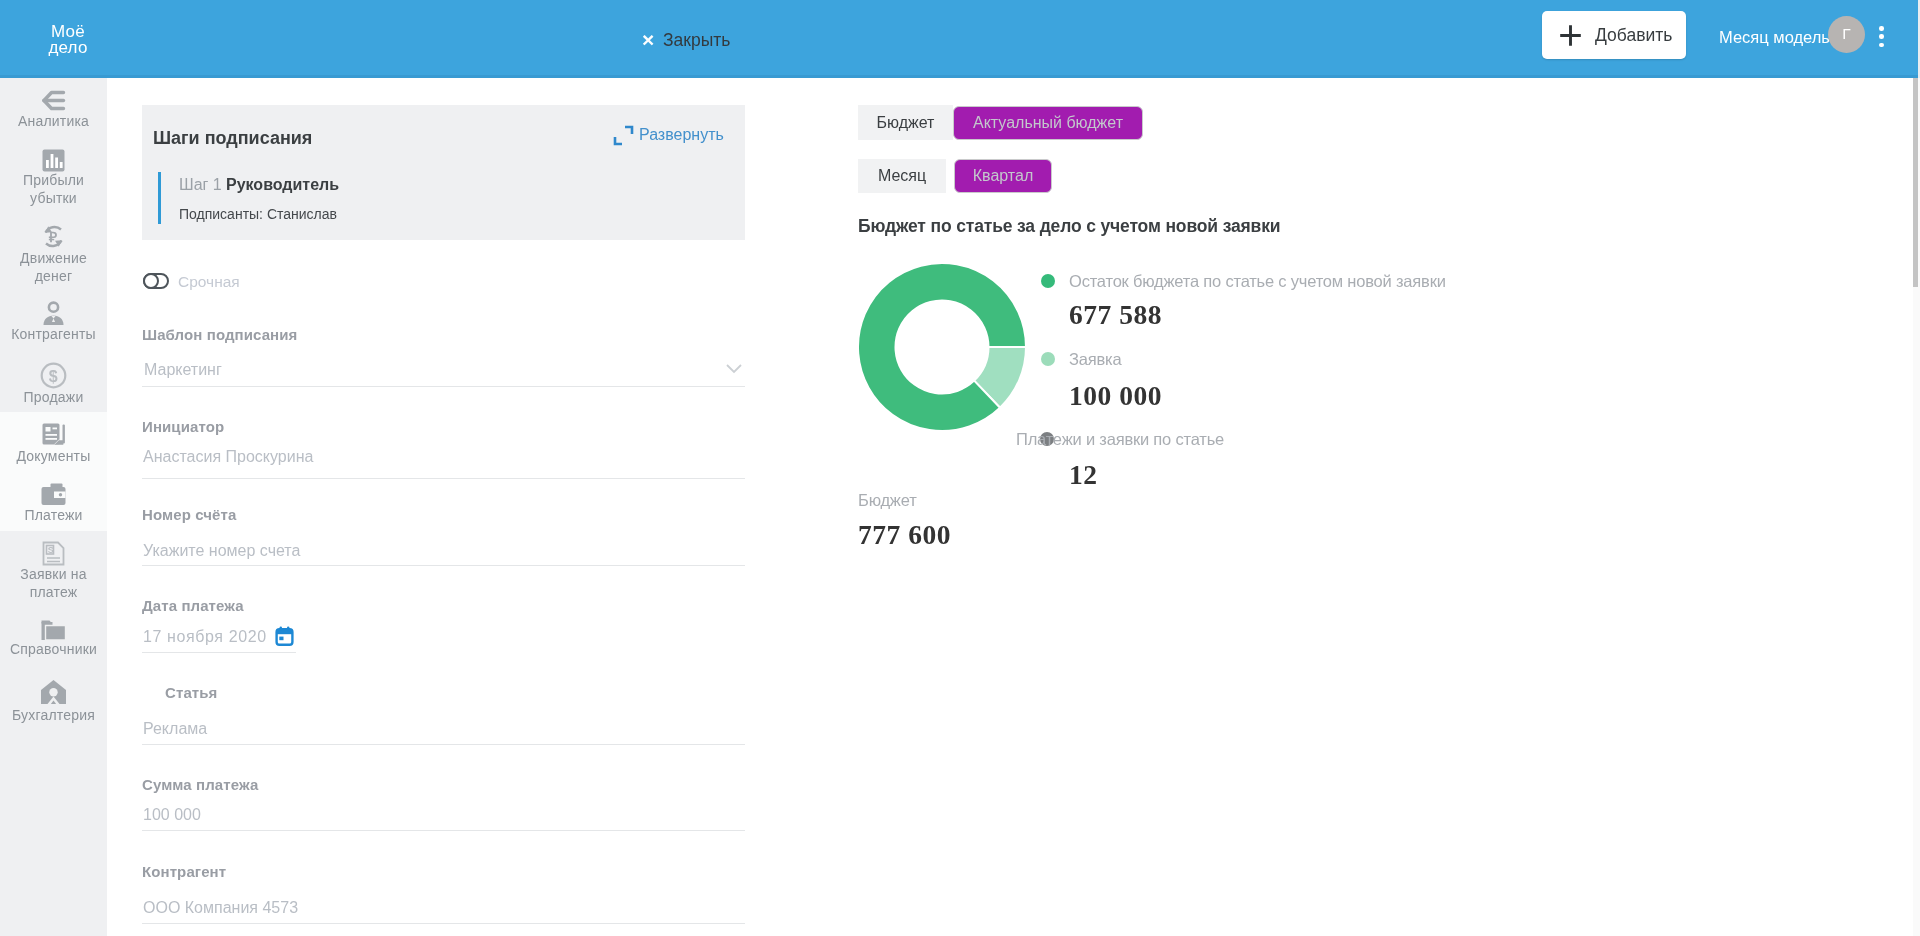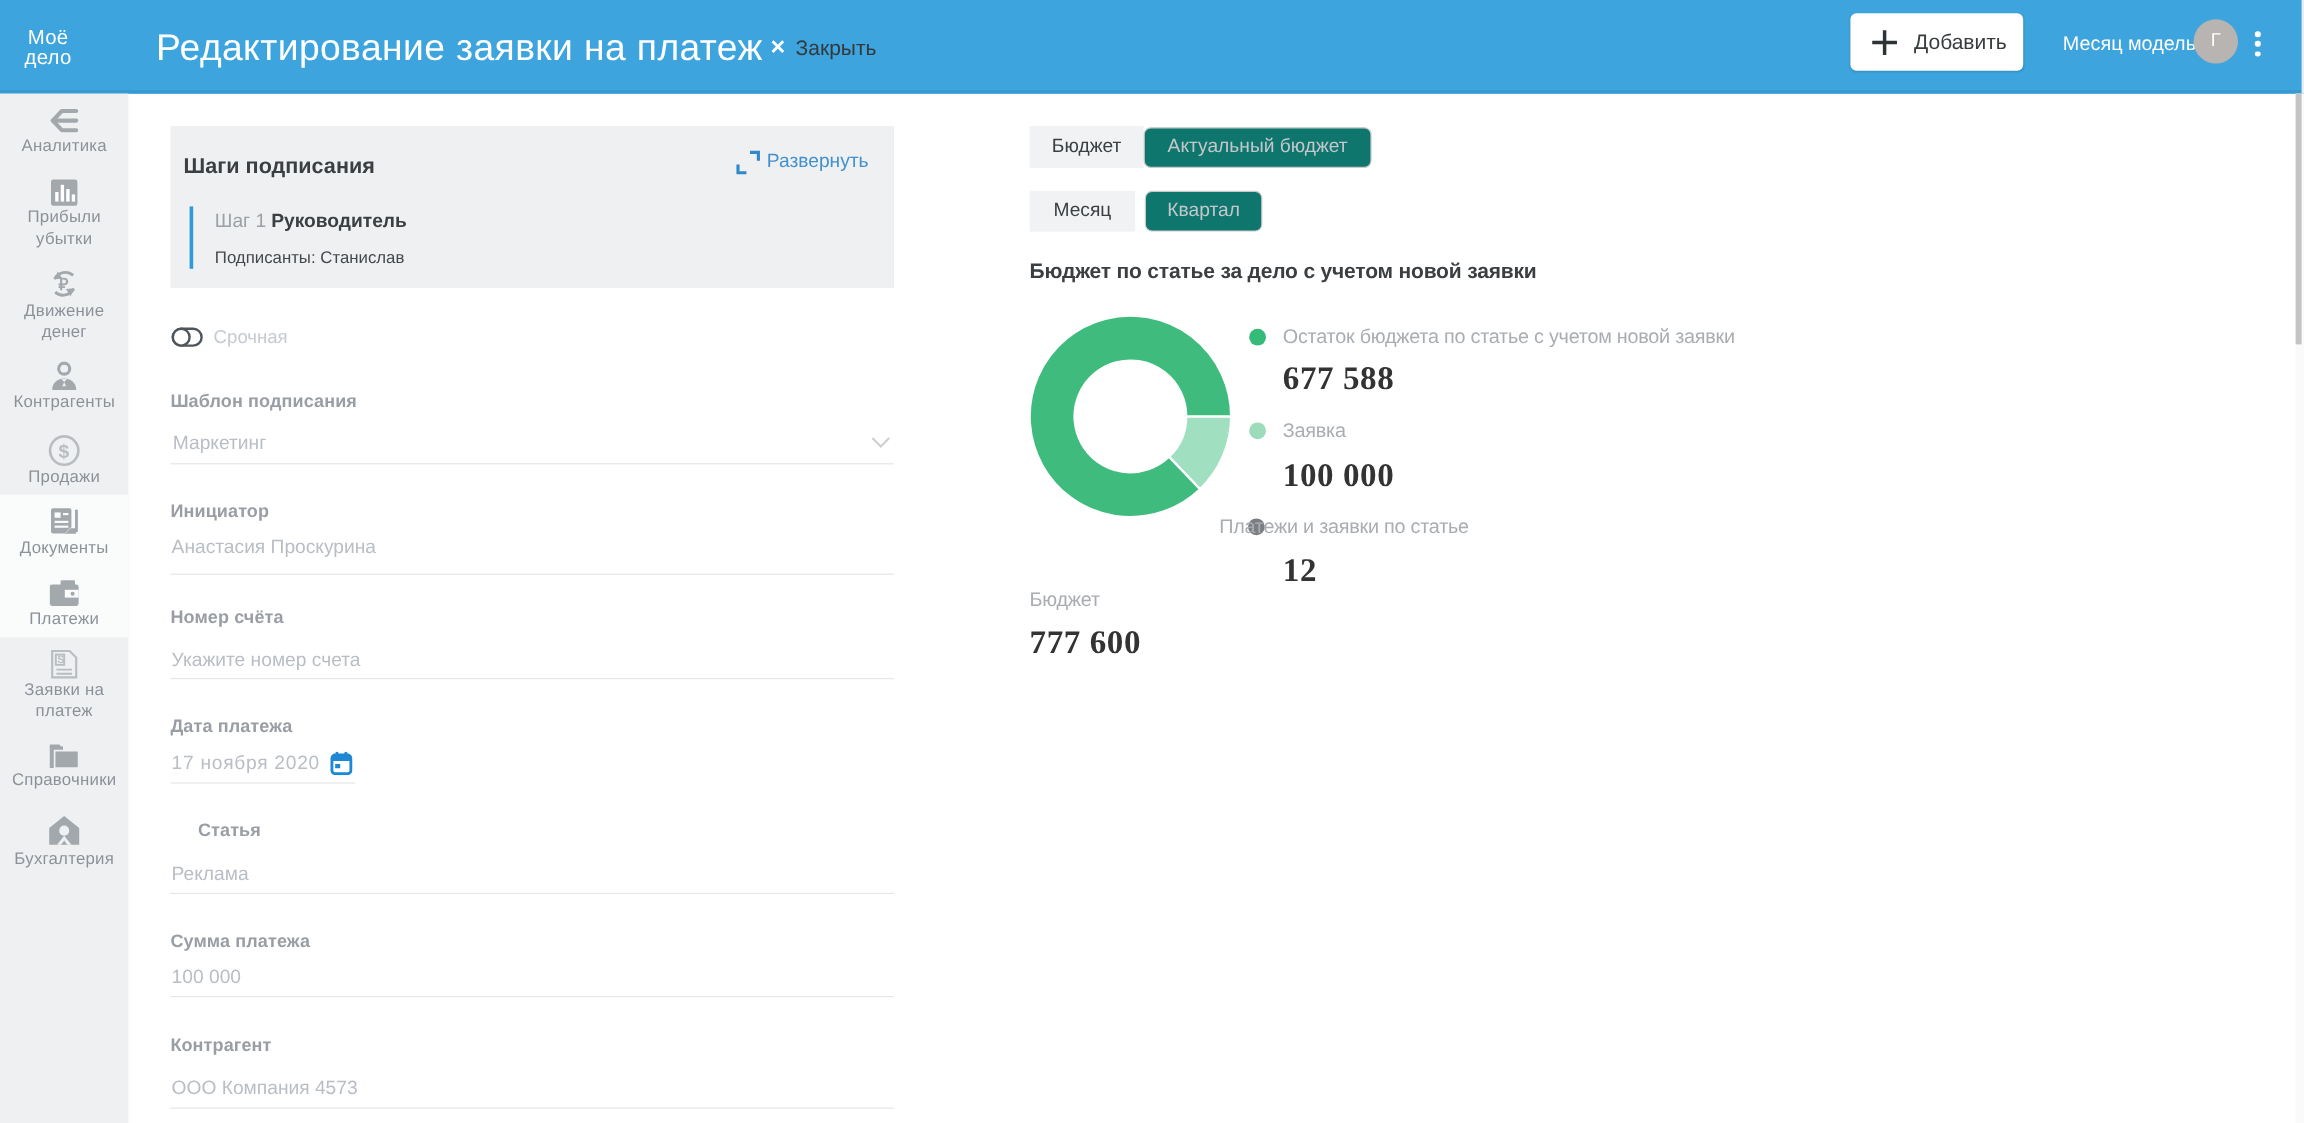--- a/index.html
+++ b/index.html
@@ -3,21 +3,21 @@
 <meta charset="utf-8">
 <style>
   * { margin:0; padding:0; box-sizing:border-box; }
   html,body { width:1920px; height:936px; overflow:hidden; }
   body { font-family:"Liberation Sans", sans-serif; background:#fff; }
   #page { position:relative; width:1920px; height:936px; overflow:hidden; background:#fff; }
   .abs { position:absolute; }
 
   
   #header { position:absolute; left:0; top:0; width:1920px; height:78px; background:#3da4dd; border-bottom:3px solid #389ad2; }
-  #logo { position:absolute; left:18px; top:24px; width:44px; color:#fff; font-size:17px; line-height:16px; text-align:center; letter-spacing:0.2px; }
+  #logo { position:absolute; left:46px; top:24px; width:44px; color:#fff; font-size:17px; line-height:16px; text-align:center; letter-spacing:0.2px; }
   #h1 { position:absolute; left:130px; top:22px; color:#fff; font-size:31px; font-weight:400; letter-spacing:0.35px; }
   #hx { position:absolute; left:642px; top:28px; color:#fdfeff; font-size:21px; font-weight:700; }
   #hclose { position:absolute; left:663px; top:30px; color:#333a3f; font-size:17.5px; }
   #addbtn { position:absolute; left:1542px; top:11px; width:144px; height:48px; background:#fff; border-radius:5px; box-shadow:0 1px 2px rgba(0,0,0,0.15); display:flex; align-items:center; color:#383d40; font-size:17.5px; padding-left:17px; }
   #addbtn .plus { margin-right:13px; }
   #demotxt { position:absolute; left:1719px; top:28px; color:#fff; font-size:16.5px; }
   #avatar { position:absolute; left:1828px; top:16px; width:37px; height:37px; border-radius:50%; background:#b7b4b2; color:#fff; font-size:15.5px; text-align:center; line-height:36px; }
   .hdot { position:absolute; left:1879px; width:4.5px; height:4.5px; border-radius:50%; background:#fff; }
 
   
@@ -37,38 +37,37 @@
   #step1g { position:absolute; left:179px; top:176px; color:#9ba1a7; font-size:16px; }
   #step1b { position:absolute; left:226px; top:176px; color:#3b3f42; font-size:16px; font-weight:700; }
   #signers { position:absolute; left:179px; top:206px; color:#44484c; font-size:14px; }
 
   #toggle { position:absolute; left:143px; top:273px; width:26px; height:16px; border:2px solid #4e555b; border-radius:8px; background:#fff; }
   #toggleknob { position:absolute; left:-2px; top:-2px; width:16px; height:16px; border:2px solid #4e555b; border-radius:50%; background:#fff; }
   #srochnaya { position:absolute; left:178px; top:273px; color:#c5cad3; font-size:15.5px; }
 
   
   .tabact { position:absolute; background:#f1f2f3; color:#3b3f42; font-size:16px; display:flex; align-items:center; justify-content:center; }
-  .tabinact { position:absolute; background:#0f766e; border:1px solid #c9cacb; border-radius:6px; color:#c3c7cc; font-size:16px; display:flex; align-items:center; justify-content:center; }
+  .tabinact { position:absolute; background:#a21caf; border:1px solid #c9cacb; border-radius:6px; color:#c3c7cc; font-size:16px; display:flex; align-items:center; justify-content:center; }
   #rheading { position:absolute; left:858px; top:216px; font-size:17.5px; font-weight:700; color:#3b3f42; letter-spacing:-0.15px; }
 
   .ldot { position:absolute; width:14px; height:14px; border-radius:50%; }
   .llabel { position:absolute; color:#a9adb2; font-size:16.5px; letter-spacing:-0.2px; }
   .lnum { position:absolute; font-family:"Liberation Serif", serif; font-weight:700; color:#333; font-size:27.5px; letter-spacing:0.5px; }
 
   
   #sctrack { position:absolute; left:1913px; top:78px; width:7px; height:858px; background:#fafafa; }
   #scthumb { position:absolute; left:1913px; top:78px; width:5px; height:209px; background:#c4c4c4; }
 </style>
 </head>
 <body>
 <div id="page">
 
   <div id="header"></div>
   <div id="logo">Моё<br>дело</div>
-  <div id="h1">Редактирование заявки на платеж</div>
   <div id="hx">×</div>
   <div id="hclose">Закрыть</div>
   <div id="addbtn">
       <svg class="plus" width="23" height="23" viewBox="0 0 23 23">
         <path d="M11.5 1.2 V21.8 M1.2 11.5 H21.8" stroke="#2e3336" stroke-width="2.9"></path>
       </svg>
       <span>Добавить</span>
     </div>
   <div id="demotxt">Месяц модель</div>
   <div id="avatar">Г</div>

